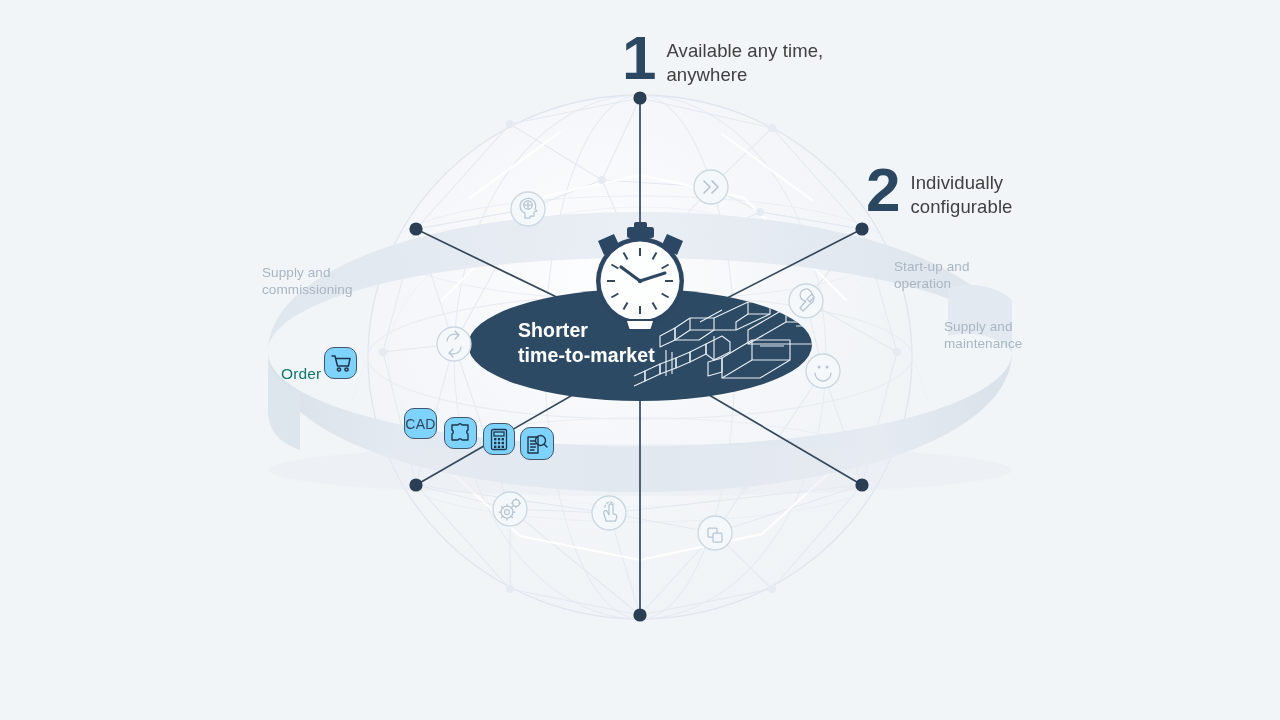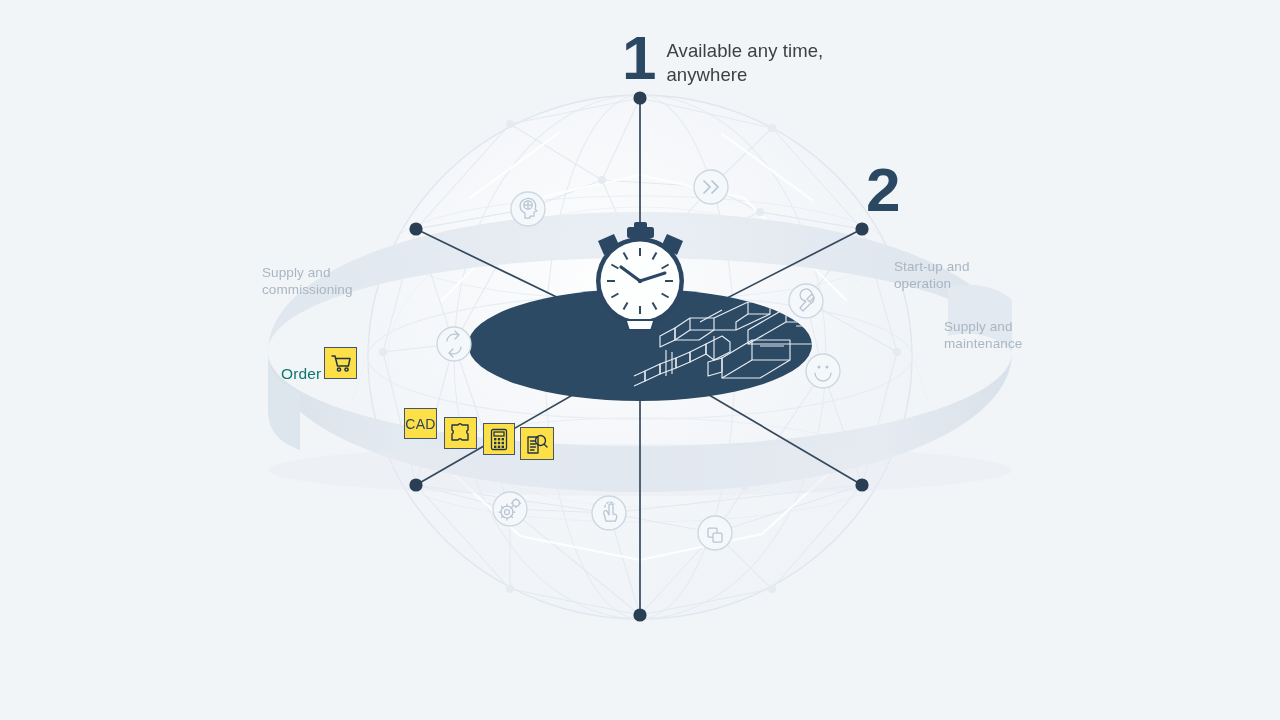--- a/index.html
+++ b/index.html
@@ -77,23 +77,23 @@
     color: #0f766e;
     letter-spacing: 0.15px;
     white-space: nowrap;
   }
   #word-order { left: 281px; top: 365px; }
   #word-pis   { left: 563px; top: 441px; }
 
   
   .tile {
     position: absolute;
-    background: #fde047;
+    background: #7dd3fc;
     border: 1.4px solid #44566a;
-    border-radius: 0;
+    border-radius: 10px;
     box-sizing: border-box;
     display: flex;
     align-items: center;
     justify-content: center;
     text-align: center;
   }
   .tile svg { display: block; }
   .tile .cad-text {
     font-size: 14px;
     color: #30465c;
@@ -314,20 +314,22 @@
         <path d="M 676 358 L 690 352 L 690 362 L 676 368 Z"></path>
         <path d="M 660 364 L 676 358 L 676 368 L 660 374 Z"></path>
         <path d="M 645 371 L 660 364 L 660 374 L 645 381 Z"></path>
         <path d="M 672 352 L 672 374"></path>
         <path d="M 666 350 L 666 376"></path>
         <path d="M 714 336 L 714 360"></path>
         <path d="M 634 376 L 645 371 L 645 381 L 634 386"></path>
       </g>
     </svg>
 
+    <div id="center-headline">Shorter
+time-to-market</div>
 
     <svg class="layer" viewBox="0 0 1280 720">
 
       <rect x="627" y="227" width="27" height="11" rx="2.5" fill="#2b4763"></rect>
       <rect x="634" y="222" width="13" height="7" rx="2" fill="#2b4763"></rect>
 
       <path d="M 598 241 L 614 234 L 620 247 L 604 255 Z" fill="#2b4763"></path>
       <path d="M 683 241 L 667 234 L 661 247 L 677 255 Z" fill="#2b4763"></path>
 
       <circle cx="640" cy="281" r="44" fill="#2b4763"></circle>
@@ -487,20 +489,22 @@
     </div>
 
     <div class="callout" id="callout-1">
       <span class="num">1</span>
       <span class="ctext">Available any time,
 anywhere</span>
     </div>
 
     <div class="callout" id="callout-2">
       <span class="num">2</span>
+      <span class="ctext">Individually
+configurable</span>
     </div>
 
     <div class="seg-label" id="lbl-supply">Supply and
 commissioning</div>
     <div class="seg-label" id="lbl-startup">Start-up and
 operation</div>
     <div class="seg-label" id="lbl-service">Supply and
 maintenance</div>
 
     <div class="ring-word" id="word-order">Order</div>

